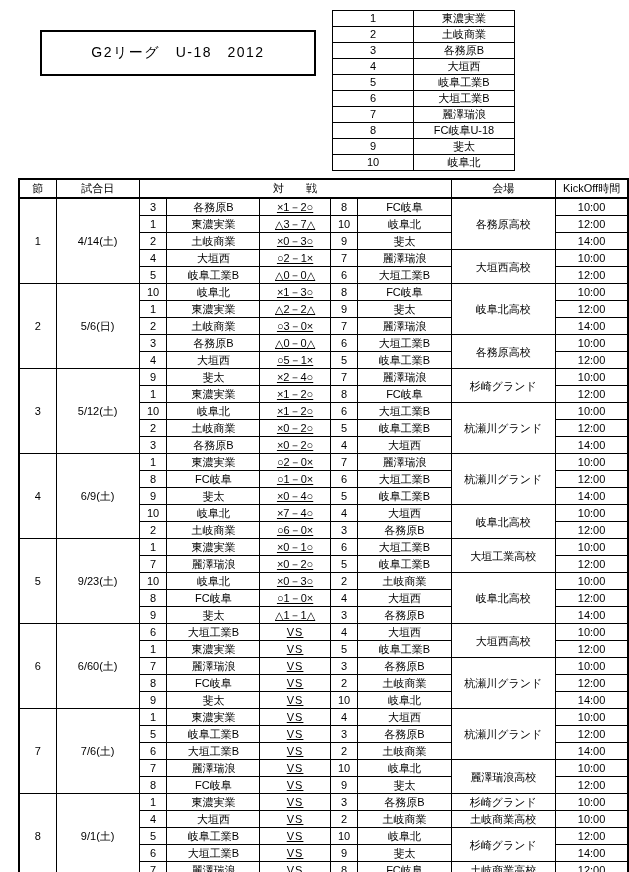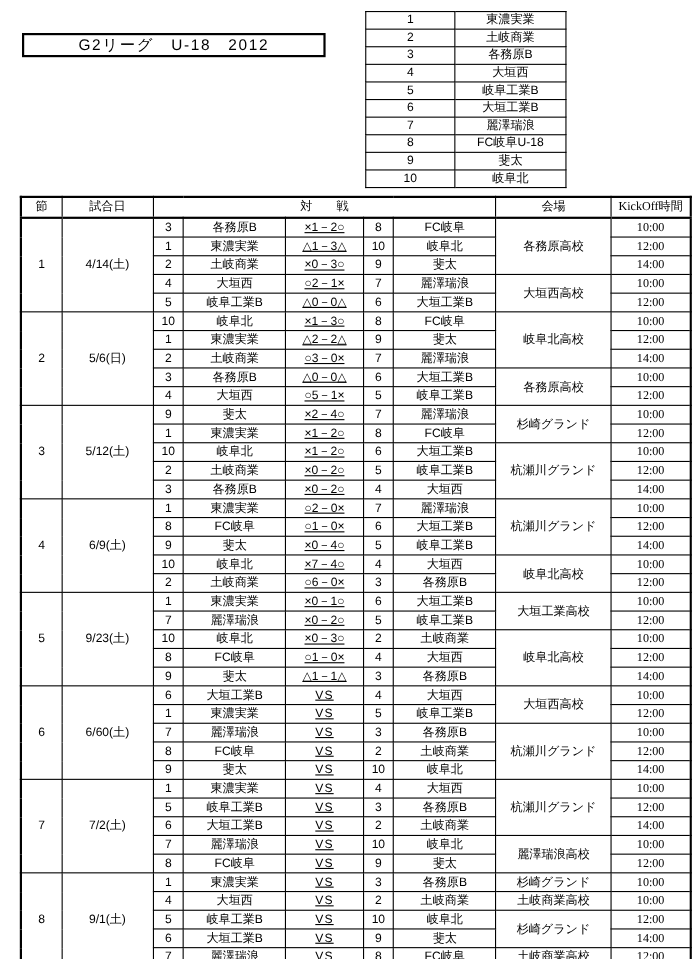--- a/index.html
+++ b/index.html
@@ -13,27 +13,28 @@
     height: 872px;
     position: relative;
     font-family: "Liberation Sans", "DejaVu Sans", sans-serif;
     color: #000000;
     overflow: hidden;
   }
 
   
   #title-box {
     position: absolute;
-    left: 20px;
+    left: 40px;
     top: 30px;
     width: 276px;
-    height: 22px;
+    height: 46px;
     border: 2px solid #000;
     box-sizing: border-box;
     display: flex;
+    align-items: center;
     justify-content: center;
     background: #fff;
   }
   #title-box .title-text {
     font-size: 14px;
     letter-spacing: 1.5px;
     white-space: nowrap;
   }
 
   
@@ -82,21 +83,21 @@
 
   
   .c-round  { width: 36px;  }
   .c-date   { width: 84px;  }
   .c-hnum   { width: 26px;  }
   .c-hteam  { width: 94px;  }
   .c-score  { width: 70px; text-decoration: underline;  }
   .c-anum   { width: 26px;  }
   .c-ateam  { width: 94px;  }
   .c-venue  { width: 104px; }
-  .c-time   { width: 70px; font-family: Liberation Serif, serif;  }
+  .c-time   { width: 70px;  }
 
   
   tr.round-start > td,
   tr.round-start > th { border-top: 2px solid #000; }
   #schedule thead th { border-bottom: 2px solid #000; }
 
   .score-cell { letter-spacing: 0px; }
   .vs-cell { letter-spacing: 1px; margin-top: 16px; }
 </style>
 </head>
@@ -169,21 +170,21 @@
         <td class="c-hteam">各務原B</td>
         <td class="c-score score-cell">×1－2○</td>
         <td class="c-anum">8</td>
         <td class="c-ateam">FC岐阜</td>
         <td class="c-venue" rowspan="3">各務原高校</td>
         <td class="c-time">10:00</td>
       </tr>
       <tr>
         <td class="c-hnum">1</td>
         <td class="c-hteam">東濃実業</td>
-        <td class="c-score score-cell">△1－3△</td>
+        <td class="c-score score-cell">△3－7△</td>
         <td class="c-anum">10</td>
         <td class="c-ateam">岐阜北</td>
         <td class="c-time">12:00</td>
       </tr>
       <tr>
         <td class="c-hnum">2</td>
         <td class="c-hteam">土岐商業</td>
         <td class="c-score score-cell">×0－3○</td>
         <td class="c-anum">9</td>
         <td class="c-ateam">斐太</td>
@@ -421,21 +422,21 @@
       <tr>
         <td class="c-hnum">9</td>
         <td class="c-hteam">斐太</td>
         <td class="c-score vs-cell">VS</td>
         <td class="c-anum">10</td>
         <td class="c-ateam">岐阜北</td>
         <td class="c-time">14:00</td>
       </tr>
       <tr class="round-start">
         <td class="c-round" rowspan="5">7</td>
-        <td class="c-date" rowspan="5">7/2(土)</td>
+        <td class="c-date" rowspan="5">7/6(土)</td>
         <td class="c-hnum">1</td>
         <td class="c-hteam">東濃実業</td>
         <td class="c-score vs-cell">VS</td>
         <td class="c-anum">4</td>
         <td class="c-ateam">大垣西</td>
         <td class="c-venue" rowspan="3">杭瀬川グランド</td>
         <td class="c-time">10:00</td>
       </tr>
       <tr>
         <td class="c-hnum">5</td>

